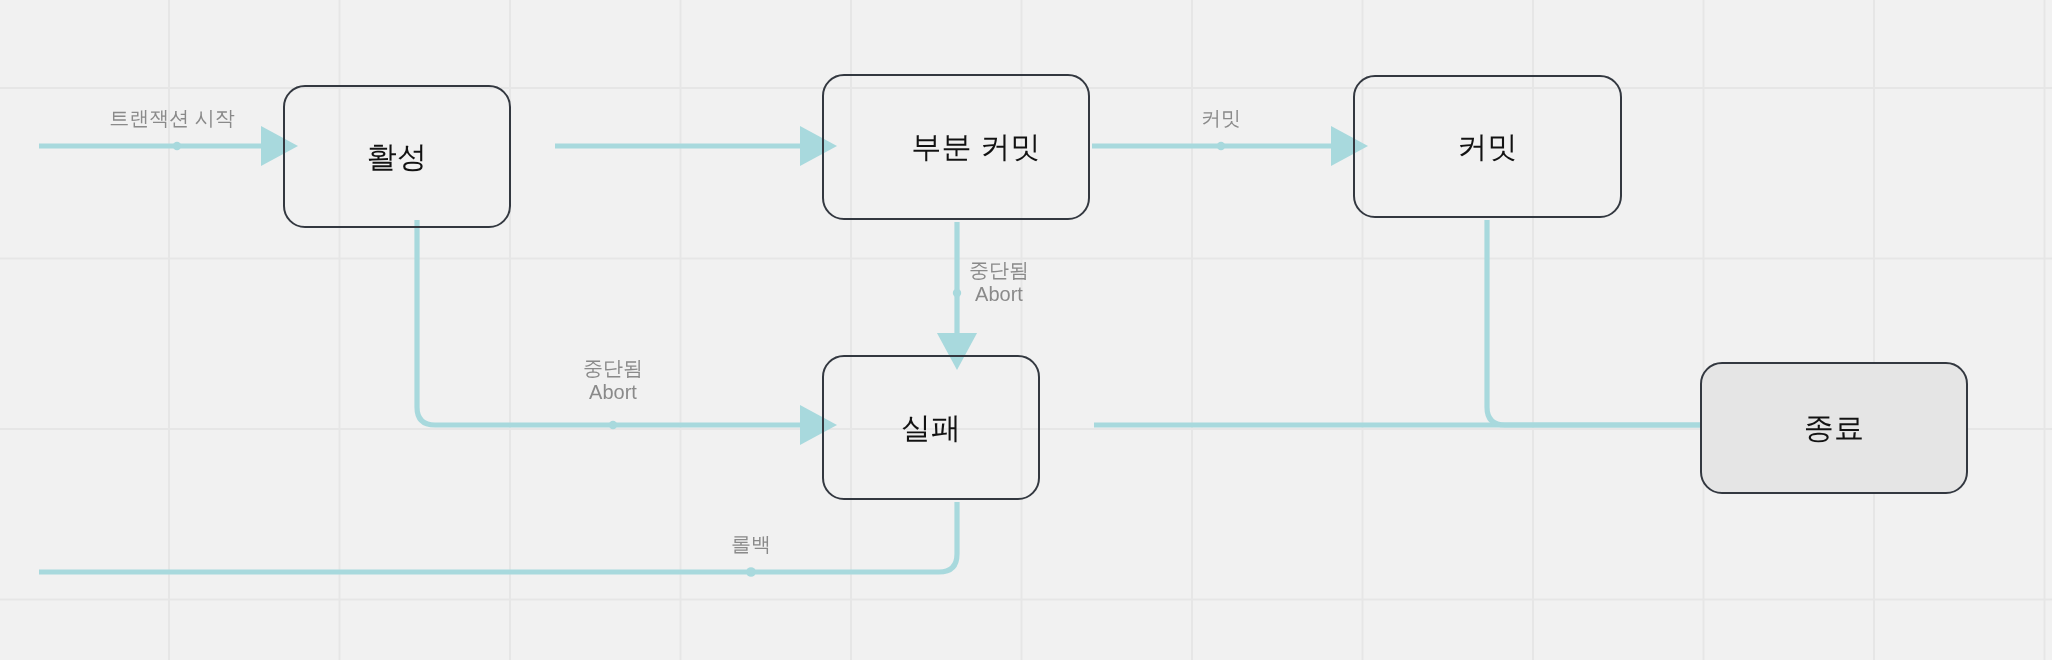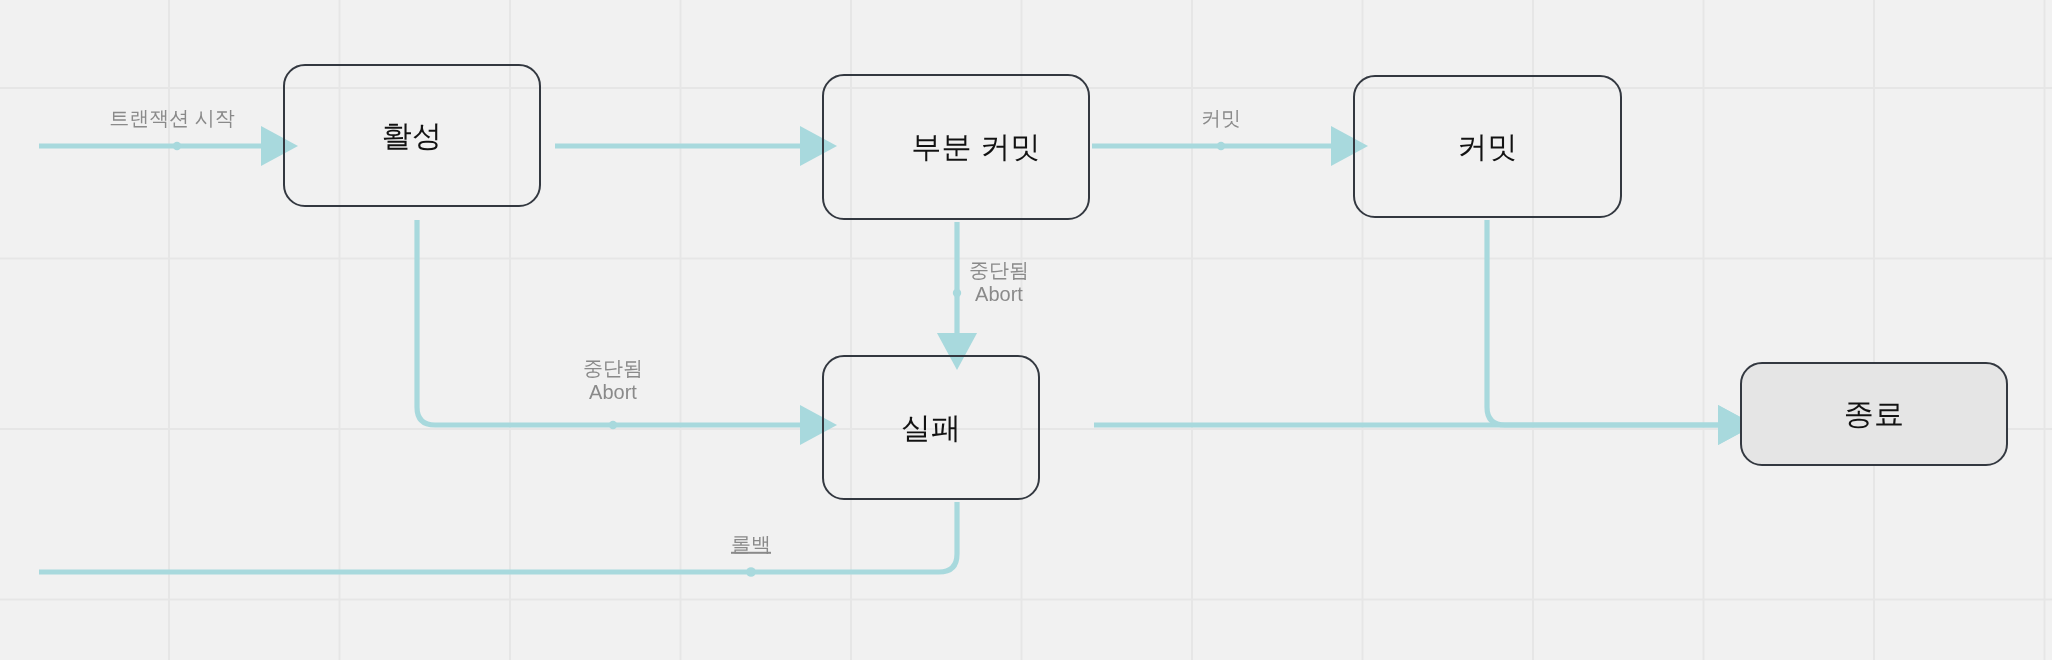--- a/index.html
+++ b/index.html
@@ -85,37 +85,37 @@
 
       <path d="M1094,425 L1729,425" marker-end="url(#ah)"></path>
 
       <path d="M1487,220 L1487,407 Q1487,425 1505,425 L1729,425" marker-end="url(#ah)"></path>
 
       <path d="M957,502 L957,554 Q957,572 939,572 L39,572"></path>
       <circle cx="751" cy="572" r="4.8" fill="#a8d9dd" stroke="none"></circle>
     </g>
   </svg>
 
-  <div class="node" style="left:283px;top:64px;width:258px;height:143px;">
+  <div class="node" style="left:283px;top:85px;width:228px;height:143px;">
     <span class="node-label">활성</span>
   </div>
 
   <div class="node" style="left:822px;top:74px;width:268px;height:146px;padding-left:40px;">
     <span class="node-label">부분 커밋</span>
   </div>
 
   <div class="node" style="left:1353px;top:75px;width:269px;height:143px;">
     <span class="node-label">커밋</span>
   </div>
 
   <div class="node" style="left:822px;top:355px;width:218px;height:145px;">
     <span class="node-label">실패</span>
   </div>
 
-  <div class="node filled" style="left:1740px;top:362px;width:268px;height:104px;justify-content:center;">
+  <div class="node filled" style="left:1700px;top:362px;width:268px;height:132px;justify-content:center;">
     <span class="node-label">종료</span>
   </div>
 
   <div class="edge-label" style="left:172px;top:118px;">
     <span>트랜잭션 시작</span>
   </div>
 
   <div class="edge-label" style="left:1221px;top:118px;">
     <span>커밋</span>
   </div>
@@ -123,17 +123,17 @@
   <div class="edge-label" style="left:999px;top:282px;">
     <span>중단됨</span>
     <span class="l2">Abort</span>
   </div>
 
   <div class="edge-label" style="left:613px;top:380px;">
     <span>중단됨</span>
     <span class="l2">Abort</span>
   </div>
 
-  <div class="edge-label" style="left:751px;top:544px;text-decoration:underline;">
+  <div class="edge-label" style="left:751px;top:544px;">
     <span>롤백</span>
   </div>
 
 </div>
 
 </body></html>

